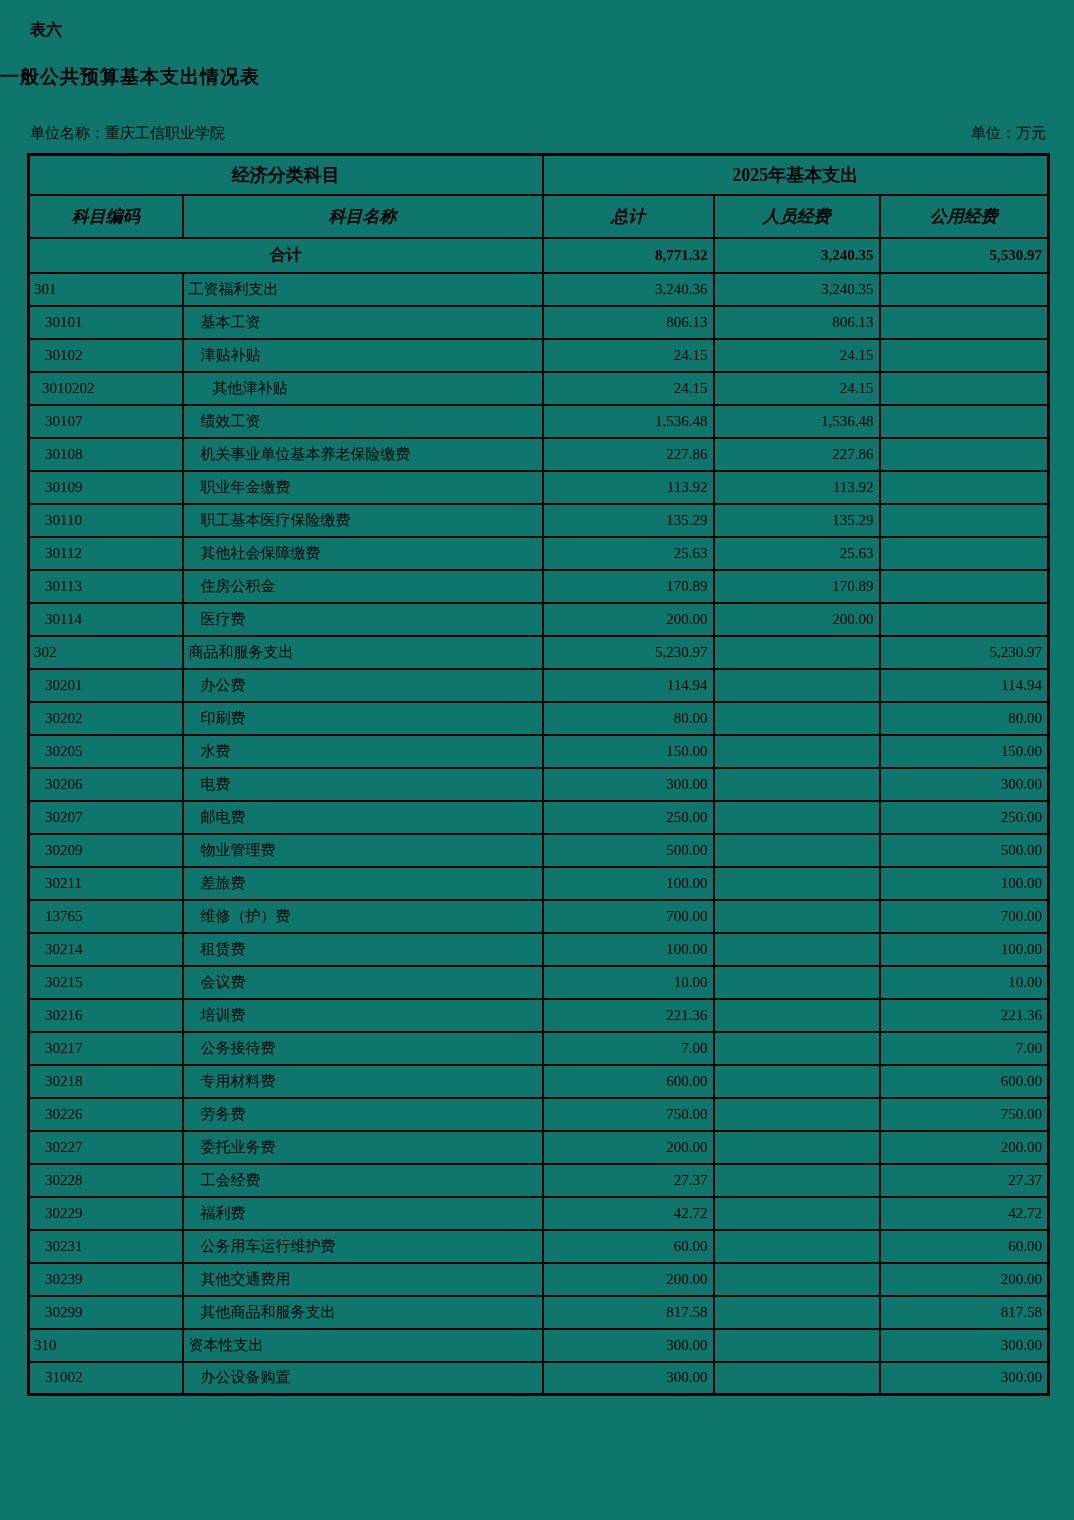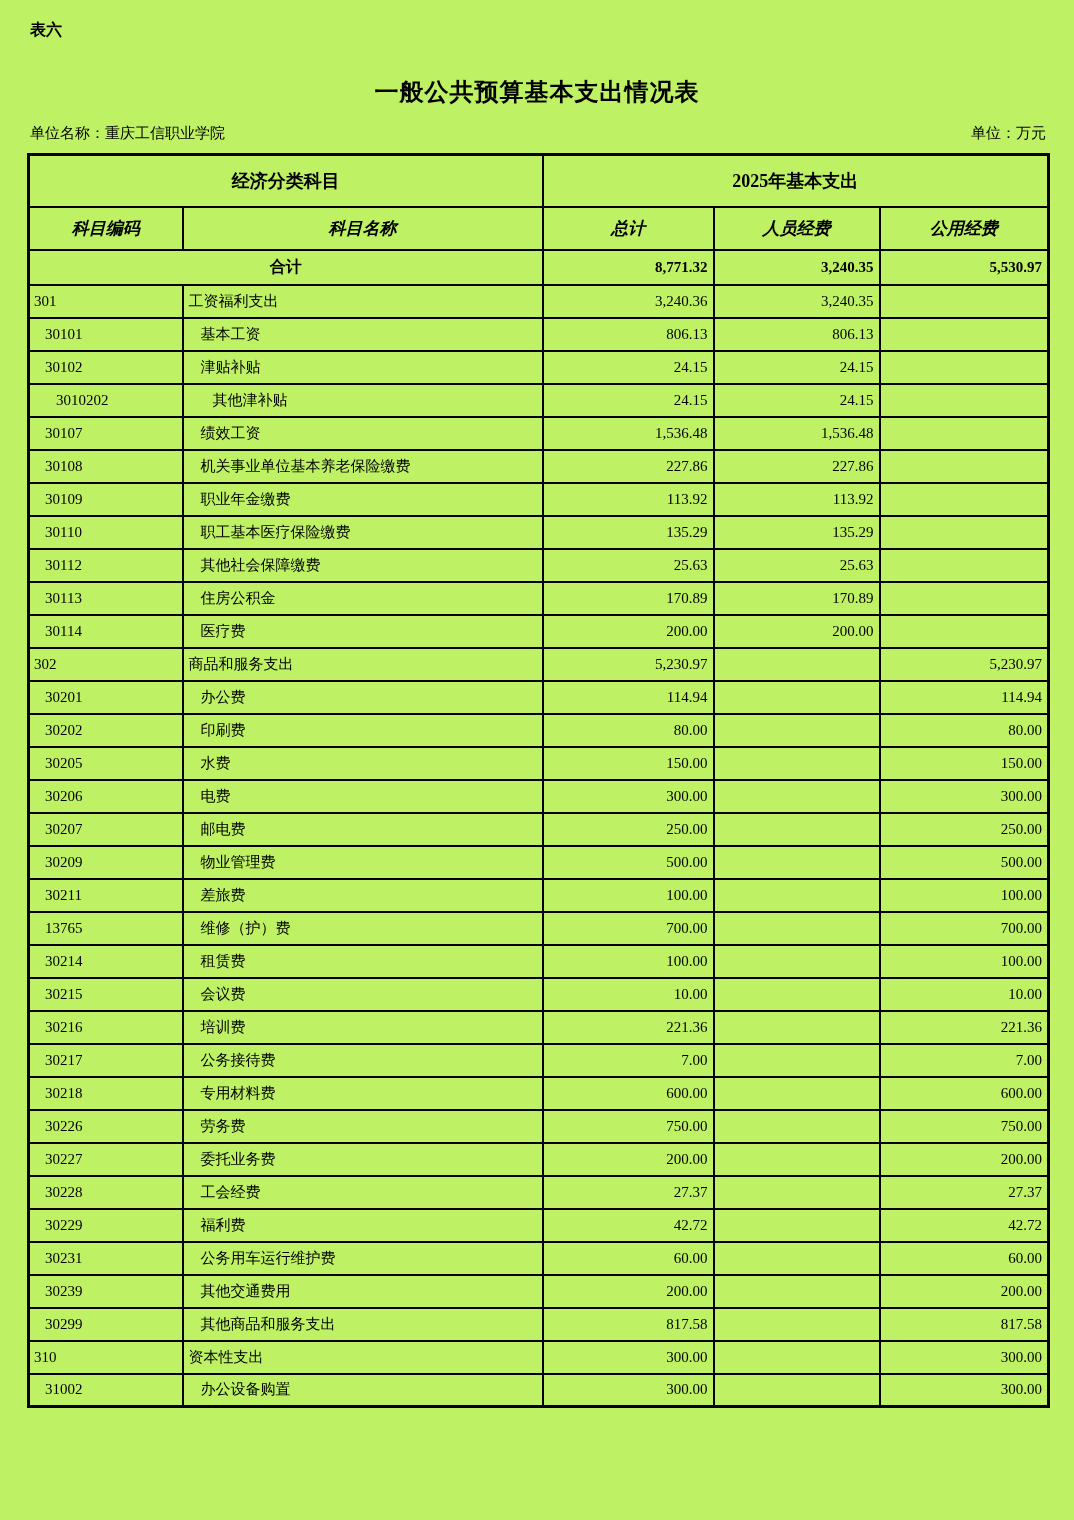--- a/index.html
+++ b/index.html
@@ -1,30 +1,30 @@
 <!DOCTYPE html>
 <html><head>
 <meta charset="utf-8">
 <style>
   html,body{margin:0;padding:0;background:#fff;}
   .page{
     position:relative;
     width:1074px;height:1520px;
-    background:#bef264;color:#000;
+    background:#0f766e;color:#000;
     font-family:"Liberation Serif","DejaVu Serif",serif;
     overflow:hidden;
   }
   .sheet-label{
     position:absolute;left:30px;top:20px;
     font-size:16px;font-weight:bold;
   }
   .title{
-    position:absolute;top:76px;left:0;width:100%;
-    margin:0;text-align:center;
-    font-size:24px;font-weight:bold;letter-spacing:1px;
+    position:absolute;top:64px;left:0;width:100%;
+    margin:0;
+    font-size:19px;font-weight:bold;letter-spacing:1px;
   }
   .meta{
     position:absolute;top:124px;left:30px;right:28px;
     display:flex;justify-content:space-between;
     font-size:15px;
   }
   table.budget{
     position:absolute;left:27px;top:153px;
     width:1020px;
     border-collapse:collapse;table-layout:fixed;
@@ -33,30 +33,30 @@
   .budget th,.budget td{
     border:2px solid #000;
     vertical-align:middle;
     white-space:nowrap;overflow:hidden;
     padding:0;
   }
   .budget thead th{
     font-weight:bold;text-align:center;
     font-family:"Liberation Serif","DejaVu Serif",serif;
   }
-  tr.hrow1{height:52px;}
+  tr.hrow1{height:40px;}
   tr.hrow1 th{font-size:18px;}
   tr.hrow2{height:43px;font-style:italic;}
   tr.hrow2 th{font-size:17px;}
   tbody tr{height:33px;font-size:15px;}
   td.num{text-align:right;padding-right:5px;}
   td.code,td.name{text-align:left;}
   td.code.lvl0{padding-left:4px;}
   td.code.lvl1{padding-left:15px;}
-  td.code.lvl2{padding-left:26px;border-radius:17px;}
+  td.code.lvl2{padding-left:12px;border-radius:17px;}
   td.name.lvl0{padding-left:5px;}
   td.name.lvl1{padding-left:17px;}
   td.name.lvl2{padding-left:29px;}
   tr.summary{height:35px;}
   tr.summary td{font-weight:bold;}
   td.sum-label{text-align:center;font-size:16px;}
 </style>
 </head>
 <body>
 

